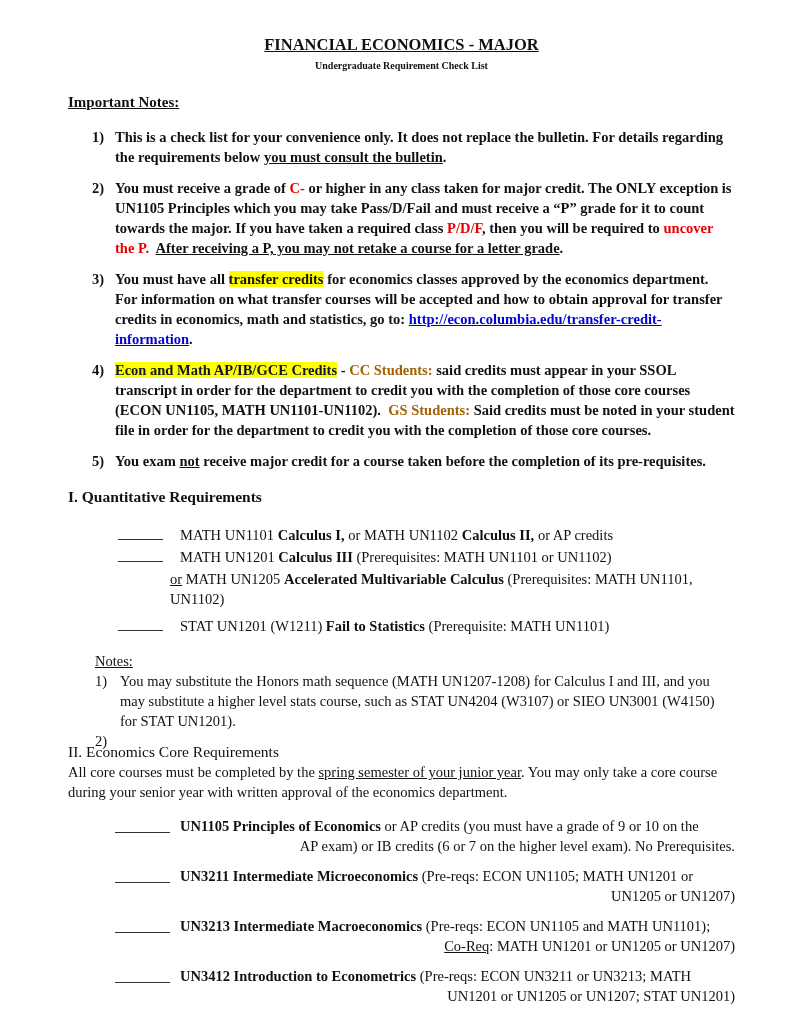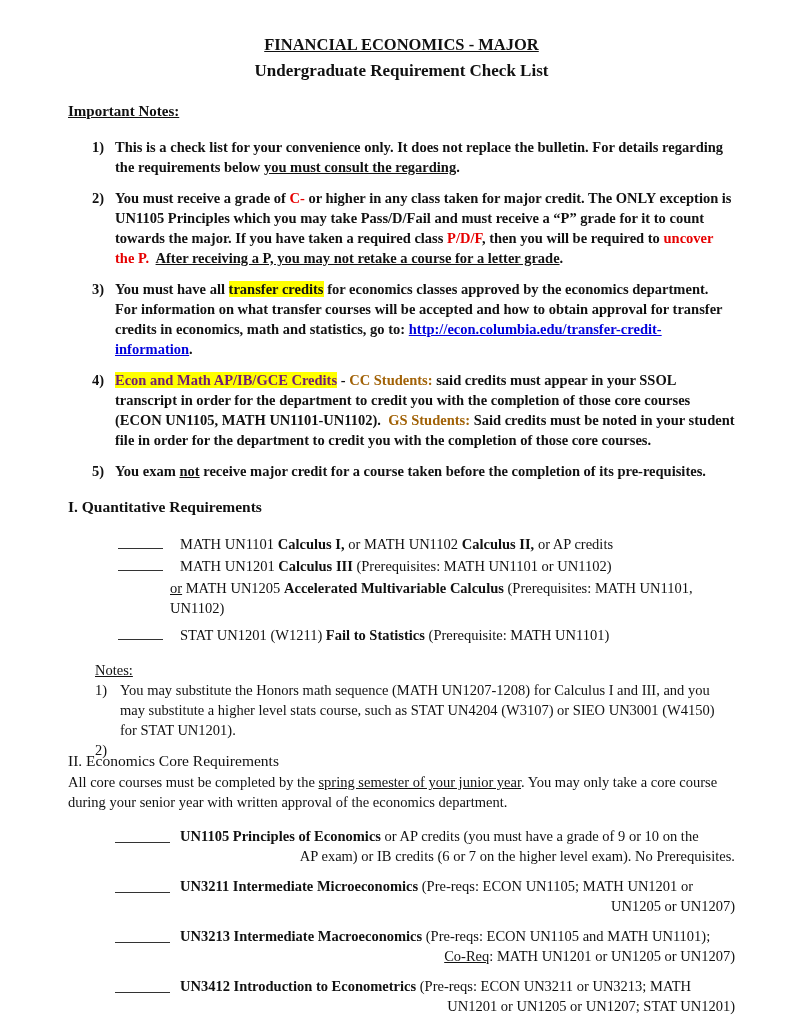--- a/index.html
+++ b/index.html
@@ -9,26 +9,26 @@
     font-family:"Liberation Serif","DejaVu Serif",serif;
     font-size:14.5px;line-height:1.38;
     padding:34px 56px 0 68px;position:relative;
   }
   .runs,.l1,.l2{white-space:pre-wrap;}
   .b{font-weight:bold;}
   .u{text-decoration:underline;}
   .red{color:#e60000;}
   .brick{color:#a16207;text-align:right;}
   .hl{background:#ffff00;}
-  .hlred{color:#701a75;background:#ffff00;margin-top:20px;}
+  .hlred{color:#0f172a;background:#ffff00;margin-top:20px;}
   .link{color:#0000dd;text-decoration:underline;cursor:pointer;}
 
   .title-block{text-align:center;margin-bottom:19px;}
   .doc-title{font-weight:bold;font-size:16.5px;text-decoration:underline;}
-  .doc-subtitle{font-weight:bold;font-size:17px;margin-top:2px;}
+  .doc-subtitle{font-weight:bold;font-size:10px;margin-top:2px;}
 
   .imp-heading{font-weight:bold;text-decoration:underline;font-size:15px;margin-bottom:15px;}
 
   .imp-item{position:relative;padding-left:47px;font-weight:bold;margin-bottom:11px;}
   .imp-item .num{position:absolute;left:24px;}
   .imp-item.last{margin-bottom:15px;}
 
   .sec-heading{font-weight:bold;font-size:15.5px;margin-bottom:17px;}
 
   .course1{margin-left:50px;margin-bottom:2px;}
@@ -57,21 +57,21 @@
   <div class="title-block">
     <div class="doc-title">FINANCIAL ECONOMICS - MAJOR</div>
     <div class="doc-subtitle">Undergraduate Requirement Check List</div>
   </div>
 
   <div class="imp-heading">Important Notes:</div>
 
   <div>
     <div class="imp-item">
       <span class="num">1)</span>
-      <span class="runs"><span>This is a check list for your convenience only. It does not replace the bulletin. For details regarding the requirements below </span><span class="u">you must consult the regarding</span><span>.</span></span>
+      <span class="runs"><span>This is a check list for your convenience only. It does not replace the bulletin. For details regarding the requirements below </span><span class="u">you must consult the bulletin</span><span>.</span></span>
     </div>
     <div class="imp-item">
       <span class="num">2)</span>
       <span class="runs"><span>You must receive a grade of </span><span class="red">C-</span><span> or higher in any class taken for major credit. The ONLY exception is UN1105 Principles which you may take Pass/D/Fail and must receive a “P” grade for it to count towards the major. If you have taken a required class </span><span class="red">P/D/F</span><span>, then you will be required to </span><span class="red">uncover the P.</span><span>  </span><span class="u">After receiving a P, you may not retake a course for a letter grade</span><span>.</span></span>
     </div>
     <div class="imp-item">
       <span class="num">3)</span>
       <span class="runs"><span>You must have all </span><span class="hl">transfer credits</span><span> for economics classes approved by the economics department.  For information on what transfer courses will be accepted and how to obtain approval for transfer credits in economics, math and statistics, go to: </span><span class="link">http://econ.columbia.edu/transfer-credit-information</span><span>.</span></span>
     </div>
     <div class="imp-item">

